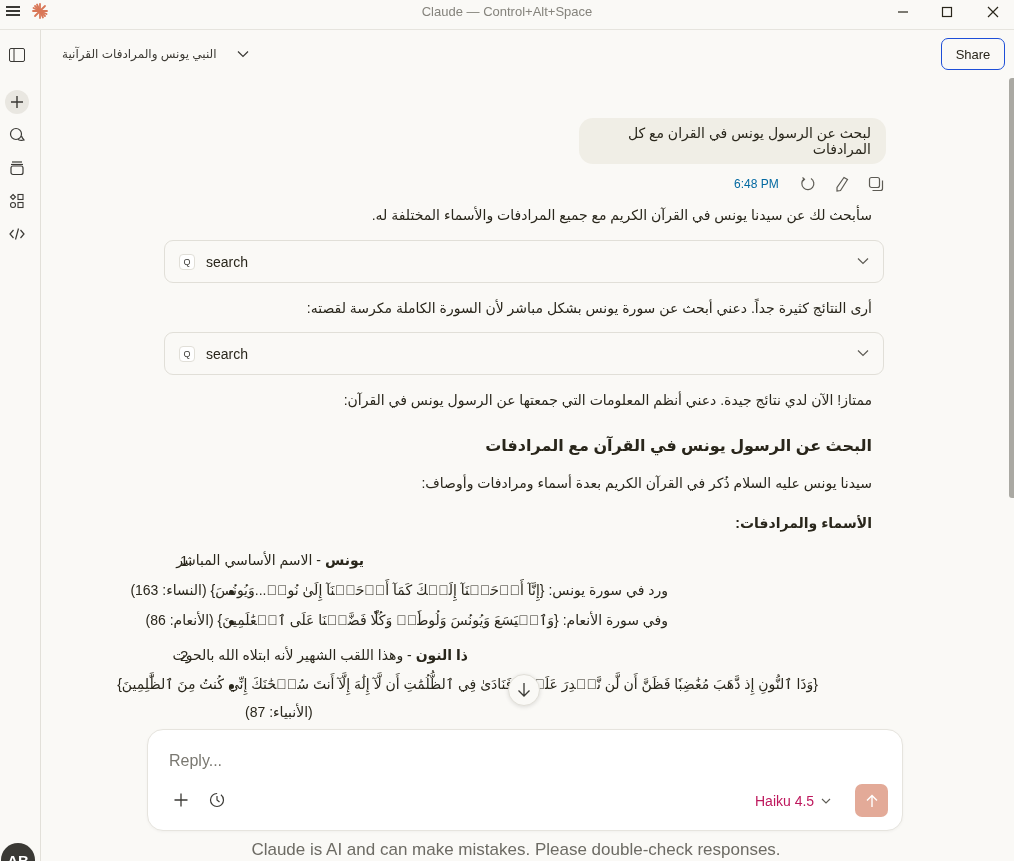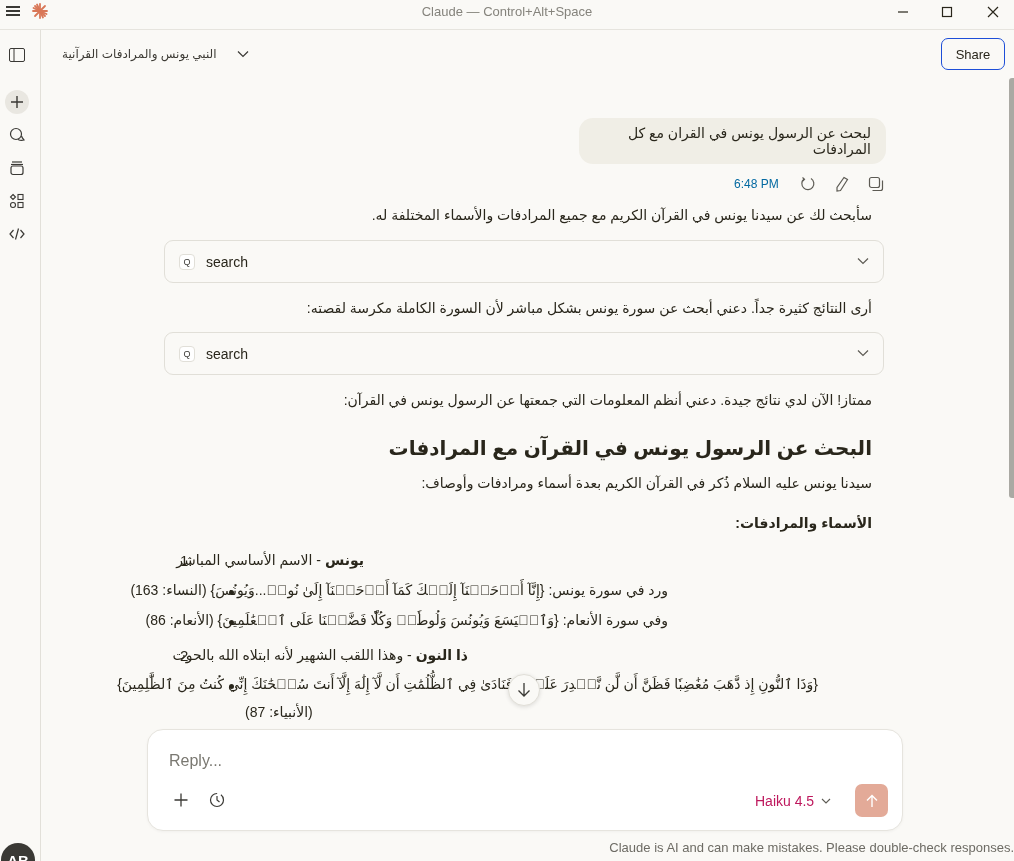--- a/index.html
+++ b/index.html
@@ -75,21 +75,21 @@
     display: flex; align-items: center; cursor: pointer;
   }
   .tool-card .q {
     position: absolute; left: 14px; top: 13px; width: 16px; height: 16px;
     border: 1px solid #e1dfd8; border-radius: 4px; background: #fff;
     font-size: 9px; display: flex; align-items: center; justify-content: center; color: #3a3935;
   }
   .tool-card .lbl { position: absolute; left: 41px; font-size: 14px; color: #29261b; }
   .tool-card .chev { position: absolute; right: 14px; top: 14px; }
 
-  .h2 { position: absolute; right: 142px; top: 436px; font-size: 20px; font-weight: bold; direction: rtl; white-space: nowrap; }
+  .h2 { position: absolute; right: 142px; top: 436px; font-size: 16px; font-weight: bold; direction: rtl; white-space: nowrap; }
   .h3 { position: absolute; right: 142px; top: 515px; font-size: 14px; font-weight: bold; direction: rtl; white-space: nowrap; }
 
   .list-line { position: absolute; font-size: 14px; direction: rtl; white-space: nowrap; }
   .num { position: absolute; font-size: 15px; }
   .bullet { position: absolute; width: 5px; height: 5px; border-radius: 50%; background: #29261b; }
 
   .scroll-down {
     position: absolute; left: 508px; top: 674px; width: 32px; height: 32px; border-radius: 50%;
     background: #faf9f6; border: 1px solid #e1dfd8; box-shadow: 0 1px 4px rgba(0,0,0,0.12);
     display: flex; align-items: center; justify-content: center; cursor: pointer;
@@ -105,21 +105,21 @@
     position: absolute; left: 21px; top: 22px; width: 600px; border: none; outline: none;
     font-family: "Liberation Sans", sans-serif; font-size: 16px; color: #29261b; background: transparent;
   }
   .composer .input::placeholder { color: #7a7871; }
   .comp-icon { position: absolute; top: 60px; width: 20px; height: 20px; display: flex; align-items: center; justify-content: center; cursor: pointer; }
   .model-select { position: absolute; left: 607px; top: 62px; height: 18px; display: flex; align-items: center; gap: 7px; font-size: 14px; color: #be185d; cursor: pointer; }
   .send-btn {
     position: absolute; left: 707px; top: 54px; width: 33px; height: 33px; border-radius: 7px;
     background: #e3aa98; display: flex; align-items: center; justify-content: center; cursor: pointer;
   }
-  .disclaimer { position: absolute; left: 0; right: 0; top: 840px; padding-left: 18px; text-align: right; font-size: 13px; color: #6d6b64; }
+  .disclaimer { position: absolute; left: 0; right: 0; top: 840px; padding-left: 18px; text-align: center; font-size: 17px; color: #6d6b64; }
 </style>
 </head>
 <body>
 
 <div class="titlebar">
   <div class="menu-btn">
       <span></span>
       <span></span>
       <span></span>
     </div>

